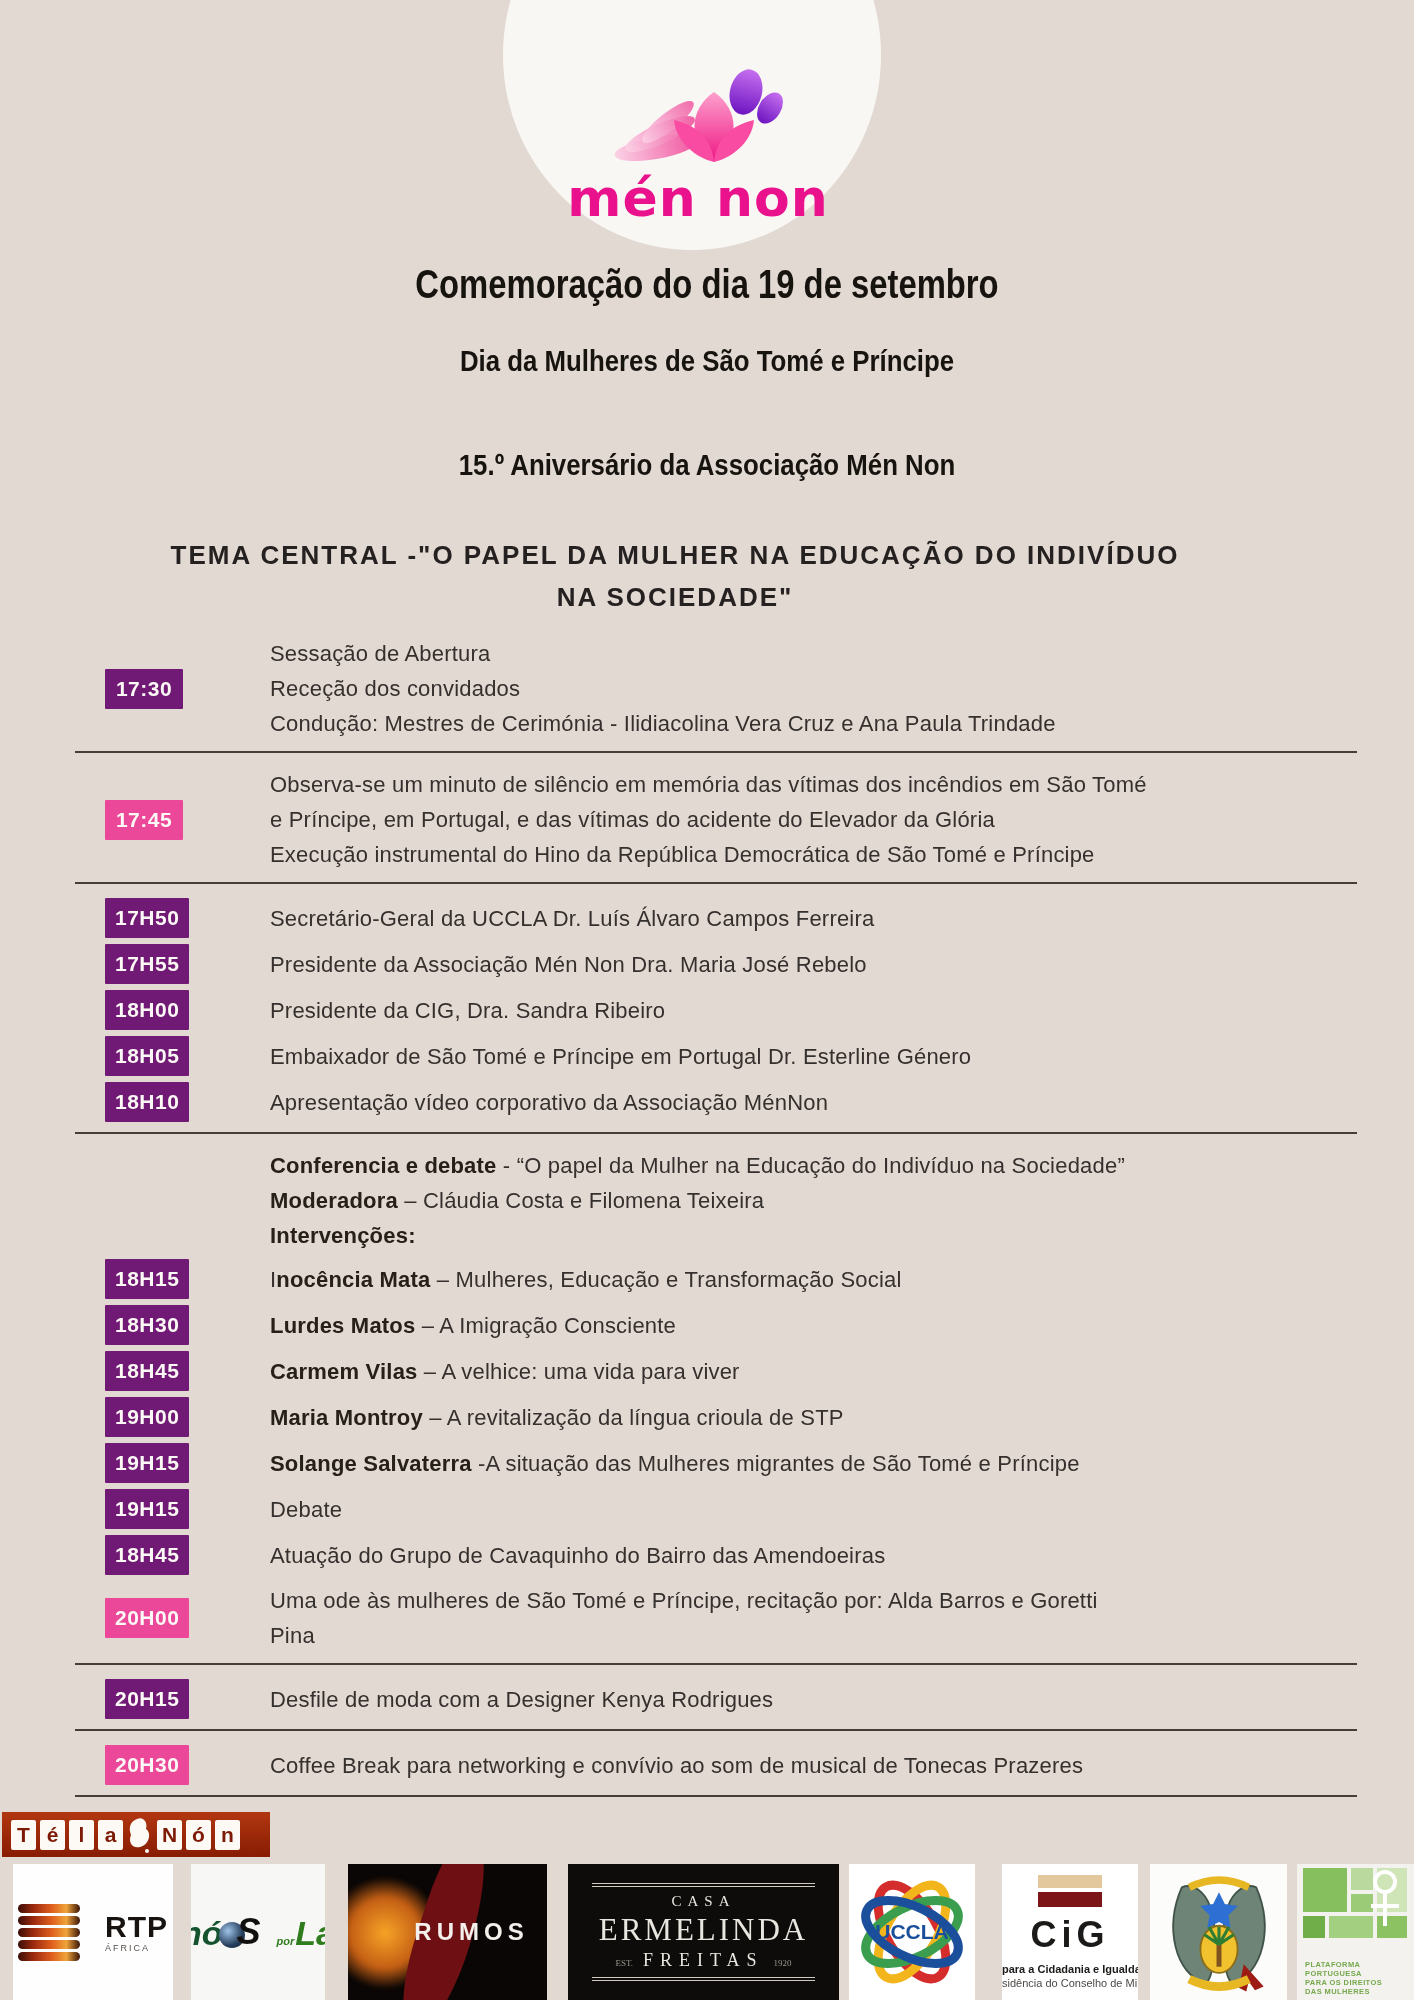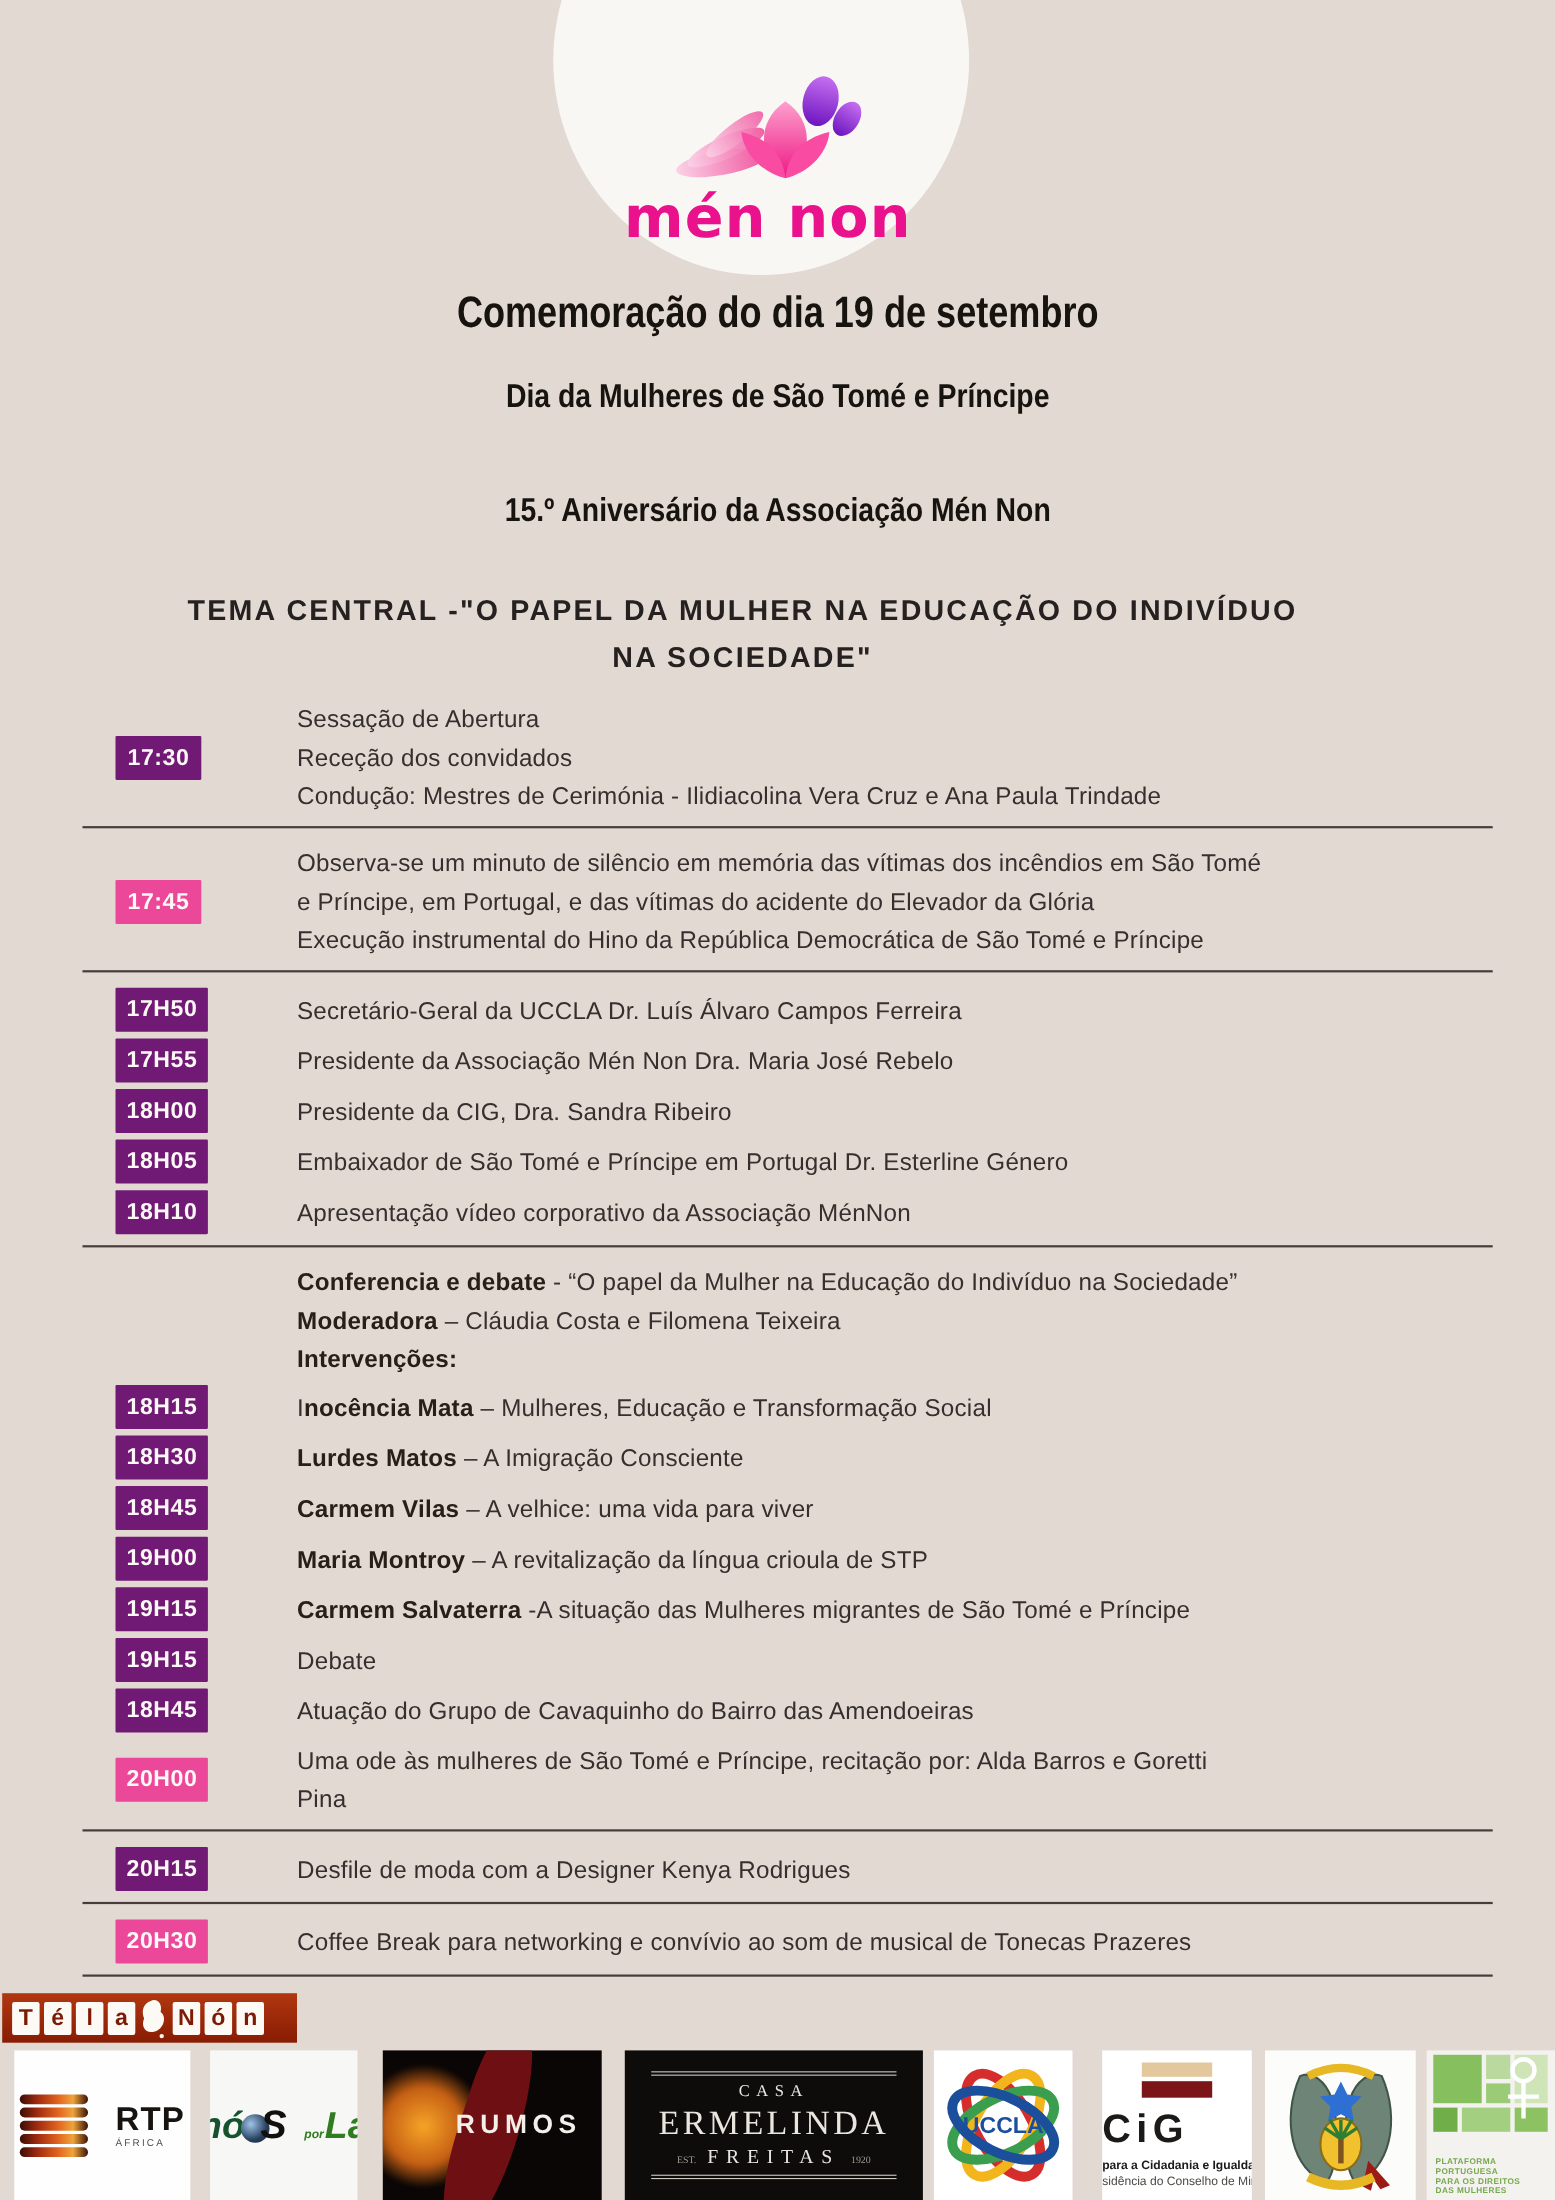--- a/index.html
+++ b/index.html
@@ -78,21 +78,21 @@
                letter-spacing:5px;margin-left:48px}
 
   .cef-wrap{color:#e9e6df;text-align:center;font-family:"Liberation Serif",serif;width:100%}
   .cef-rule{height:1px;background:#cfcabf;margin:2px 24px}
   .cef-casa{font-size:15px;letter-spacing:6px;margin:6px 0 2px}
   .cef-name{font-size:31px;letter-spacing:3px}
   .cef-row{display:flex;justify-content:center;align-items:baseline;gap:10px;margin:2px 0 6px}
   .cef-est,.cef-year{font-size:9px;color:#9d988c}
   .cef-freitas{font-size:18px;letter-spacing:7px}
 
-  .cig-wrap{width:100%}
+  .cig-wrap{text-align:center;width:100%}
   .cig-bar1{width:64px;height:13px;background:#e3c89e;margin:0 auto}
   .cig-bar2{width:64px;height:15px;background:#7c1517;margin:4px auto 10px}
   .cig-label{font-size:36px;font-weight:800;letter-spacing:5px;color:#1c1a18;line-height:1}
   .cig-l1{font-size:11px;font-weight:700;color:#1c1a18;white-space:nowrap;margin-top:10px}
   .cig-l2{font-size:11px;color:#4c4845;white-space:nowrap;margin-top:2px}
 
   .ppdm-wrap{width:100%;height:100%;position:relative}
   .ppdm-txt{position:absolute;left:8px;bottom:4px;color:#76a94e;font-size:7.5px;font-weight:700;
             line-height:9px;letter-spacing:.4px}
 </style>
@@ -241,21 +241,21 @@
         </div>
         <div class="lines">
           <div class="line"><b>Maria Montroy</b><span> – A revitalização da língua crioula de STP</span></div>
         </div>
       </div>
       <div class="row">
         <div class="time-col">
           <span class="badge dark">19H15</span>
         </div>
         <div class="lines">
-          <div class="line"><b>Carmem Salvaterra</b><span> -A situação das Mulheres migrantes de São Tomé e Príncipe</span></div>
+          <div class="line"><b>Solange Salvaterra</b><span> -A situação das Mulheres migrantes de São Tomé e Príncipe</span></div>
         </div>
       </div>
       <div class="row">
         <div class="time-col">
           <span class="badge dark">19H15</span>
         </div>
         <div class="lines">
           <div class="line"><span>Debate</span></div>
         </div>
       </div>

